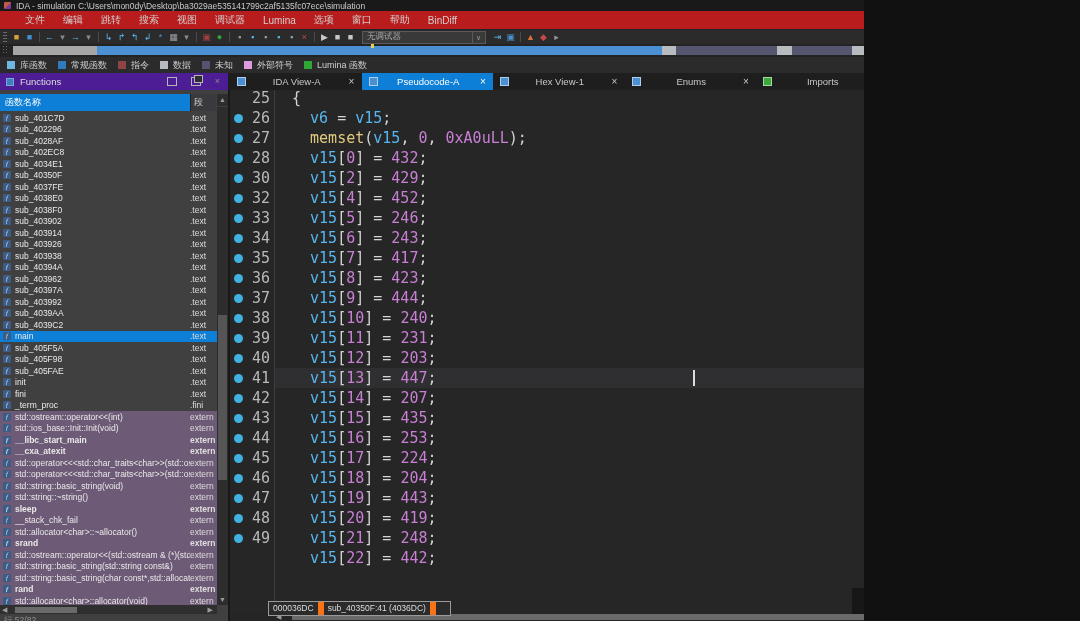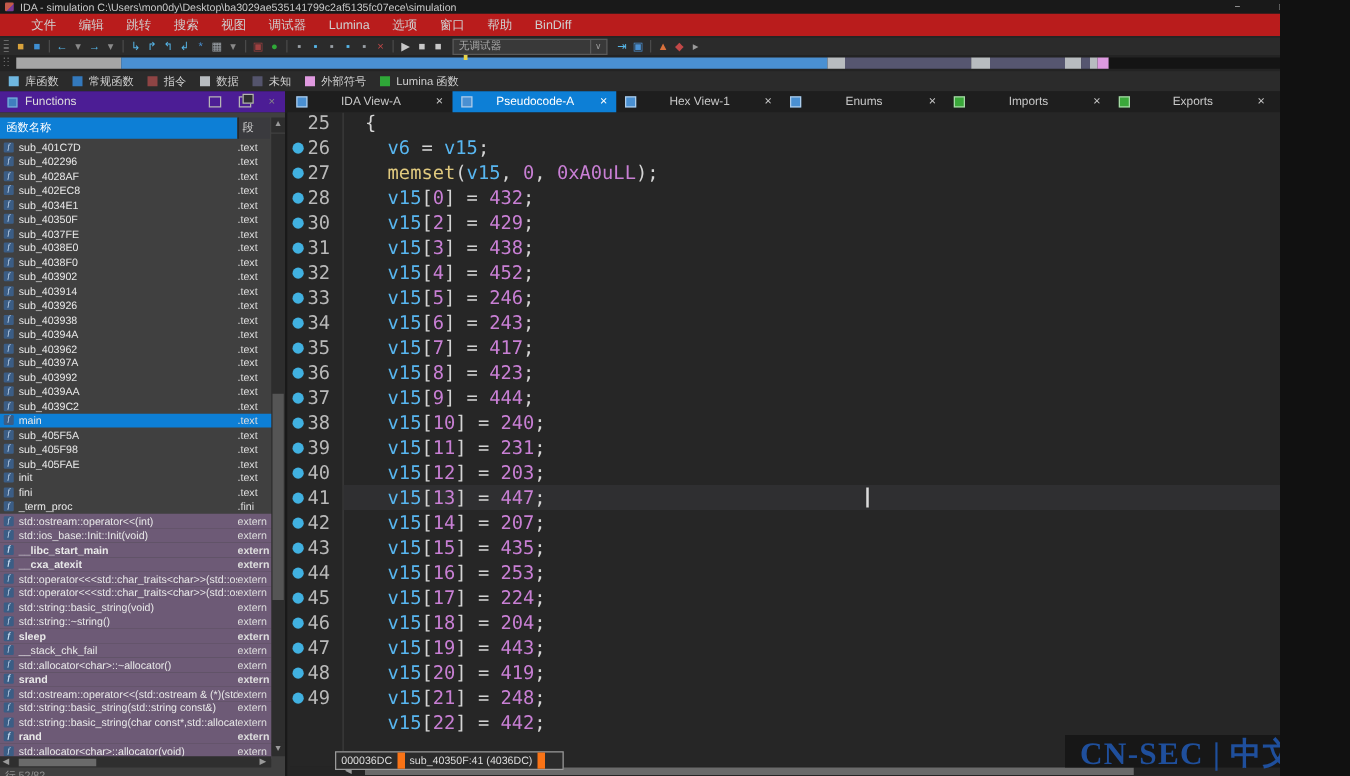--- a/index.html
+++ b/index.html
@@ -1,16 +1,16 @@
 <!DOCTYPE html>
 <html style="--accent: #0d7fd6; --extern: #6d5a76; --cvar: #58b6f0; --cfunc: #e0c97e; --cnum: #c87fd4; --dot: #41b1e1;"><head>
 <meta charset="utf-8">
 <style>
   html,body{margin:0;padding:0;background:#111;}
-  #app{position:relative;width:1024px;height:621px;background:#262626;overflow:hidden;
+  #app{position:relative;width:864px;height:621px;background:#262626;overflow:hidden;
        font-family:"Liberation Sans","DejaVu Sans",sans-serif;color:#ccc;-webkit-font-smoothing:antialiased;}
   
   .titlebar{position:absolute;left:0;top:0;width:1080px;height:11px;background:#191919;display:flex;align-items:center;font-size:8.5px;color:#c9c9c9;}
   .app-icon{width:7px;height:7px;margin:0 5px 0 4px;border-radius:1px;background:linear-gradient(135deg,#c25a4a 55%,#7a3a96 55%);}
   .title-text{flex:1;white-space:nowrap;overflow:hidden;}
   .win-controls{display:flex;}
   .wc{width:36px;text-align:center;font-size:8px;color:#bbb;line-height:11px;}
   
   .menubar{position:absolute;left:0;top:11px;width:1080px;height:18px;background:#b91c1c;display:flex;align-items:center;font-size:10px;color:#cfcfcf;padding-left:16px;box-sizing:border-box;}
   .menu-item{padding:0 9px;}
@@ -69,21 +69,21 @@
   .fn-hs-right{position:absolute;right:4px;top:1px;color:#9a9a9a;font-size:7px;line-height:8px;}
   .fn-status{position:absolute;left:4px;top:525px;font-size:8.5px;color:#8f8f8f;}
   .splitter{position:absolute;left:228px;top:90px;width:2px;height:531px;background:#191919;}
   
   .code{position:absolute;left:230px;top:90px;width:850px;height:531px;background:#262626;overflow:hidden;}
   .gut-sep{position:absolute;left:44px;top:0;height:523px;width:1px;background:#3d3d3d;}
   #codelines{position:absolute;left:0;top:-2px;width:850px;}
   .cl{position:relative;height:20px;line-height:20px;font-family:"DejaVu Sans Mono","Liberation Mono",monospace;font-size:15px;}
   .cl.cur::before{content:"";position:absolute;left:45px;right:14px;top:0;bottom:0;background:#2f2f31;}
   .cl .dot{position:absolute;left:4px;top:5.5px;width:9px;height:9px;border-radius:50%;background:var(--dot);}
-  .cl .lnum{position:absolute;left:10px;width:30px;text-align:center;color:#b9b9b9;}
+  .cl .lnum{position:absolute;left:10px;width:30px;text-align:right;color:#b9b9b9;}
   .cl .ltext{position:absolute;left:62px;white-space:pre;color:#d4d4d4;}
   .tk-vr{color:var(--cvar);}
   .tk-fn{color:var(--cfunc);}
   .tk-nm{color:var(--cnum);}
   .cl .cursor{position:absolute;left:463px;top:2px;width:2px;height:16px;background:#dcdcdc;}
   .code-vtrack{position:absolute;right:0;top:0;width:12px;height:523px;background:#2b2b2b;}
   .cv-up{position:absolute;right:0;top:1px;width:12px;height:11px;color:#9a9a9a;font-size:7px;text-align:center;line-height:11px;}
   .cv-thumb{position:absolute;right:2px;top:150px;width:8px;height:140px;background:#3d3d3d;}
   .cv-dn{position:absolute;right:0;top:498px;width:12px;height:11px;color:#b9b9b9;font-size:7px;text-align:center;line-height:11px;z-index:6;}
   .code-hscroll{position:absolute;left:2px;top:523px;width:848px;height:8px;background:#252525;}
@@ -591,25 +591,20 @@
           <span class="lnum">28</span>
           <span class="ltext"><span>  </span><span class="tk-vr">v15</span><span>[</span><span class="tk-nm">0</span><span>] = </span><span class="tk-nm">432</span><span>;</span></span>
         </div>
         <div class="cl">
           <span class="dot"></span>
           <span class="lnum">30</span>
           <span class="ltext"><span>  </span><span class="tk-vr">v15</span><span>[</span><span class="tk-nm">2</span><span>] = </span><span class="tk-nm">429</span><span>;</span></span>
         </div>
         <div class="cl">
           <span class="dot"></span>
-          <span class="lnum">31</span>
-          <span class="ltext"><span>  </span><span class="tk-vr">v15</span><span>[</span><span class="tk-nm">3</span><span>] = </span><span class="tk-nm">438</span><span>;</span></span>
-        </div>
-        <div class="cl">
-          <span class="dot"></span>
           <span class="lnum">32</span>
           <span class="ltext"><span>  </span><span class="tk-vr">v15</span><span>[</span><span class="tk-nm">4</span><span>] = </span><span class="tk-nm">452</span><span>;</span></span>
         </div>
         <div class="cl">
           <span class="dot"></span>
           <span class="lnum">33</span>
           <span class="ltext"><span>  </span><span class="tk-vr">v15</span><span>[</span><span class="tk-nm">5</span><span>] = </span><span class="tk-nm">246</span><span>;</span></span>
         </div>
         <div class="cl">
           <span class="dot"></span>

